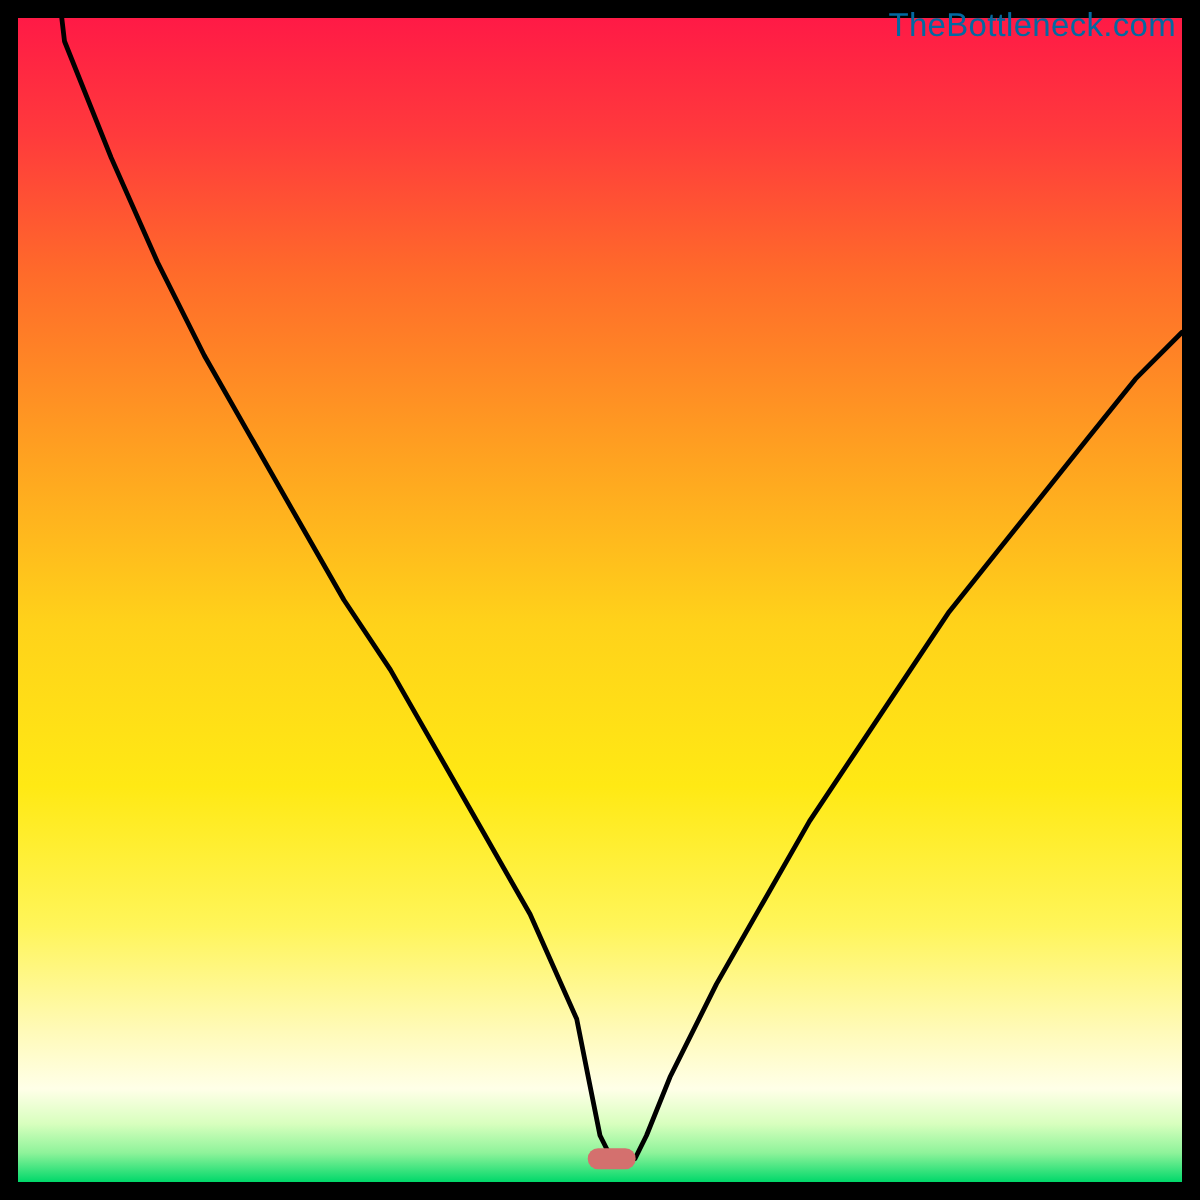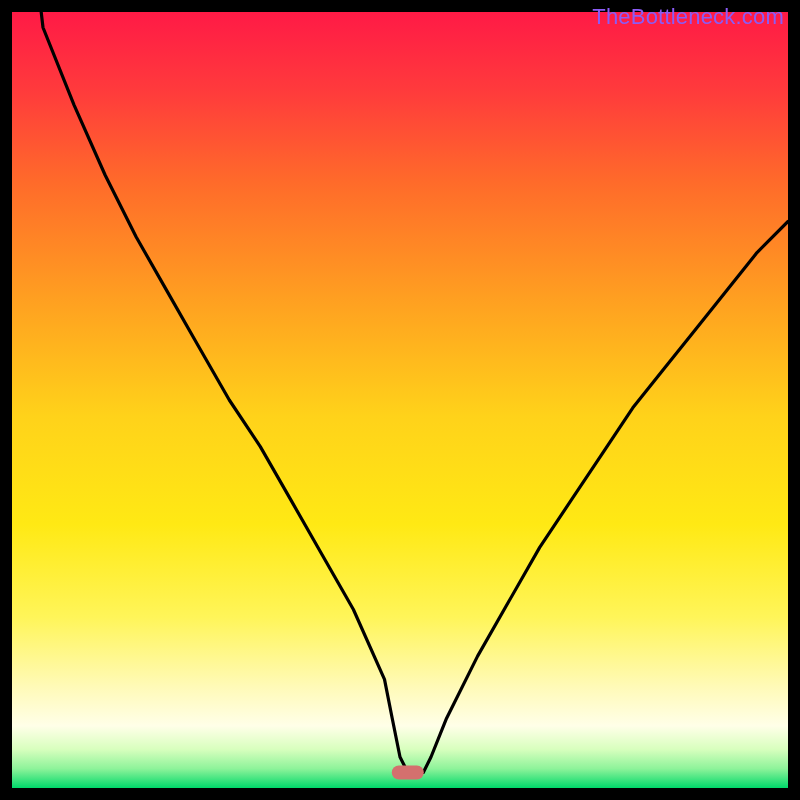--- a/index.html
+++ b/index.html
@@ -24,21 +24,21 @@
     left: 0;
     top: 0;
     width: 776px;
     height: 776px;
     display: block;
   }
   .watermark {
     position: absolute;
     top: 4px;
     right: 16px;
-    color: #8b5cf6;
+    color: #0369a1;
     font-size: 22px;
     font-weight: 500;
     letter-spacing: 0.2px;
     user-select: none;
     margin-left: 12px;
   }
 </style>
 </head>
 <body>
 

